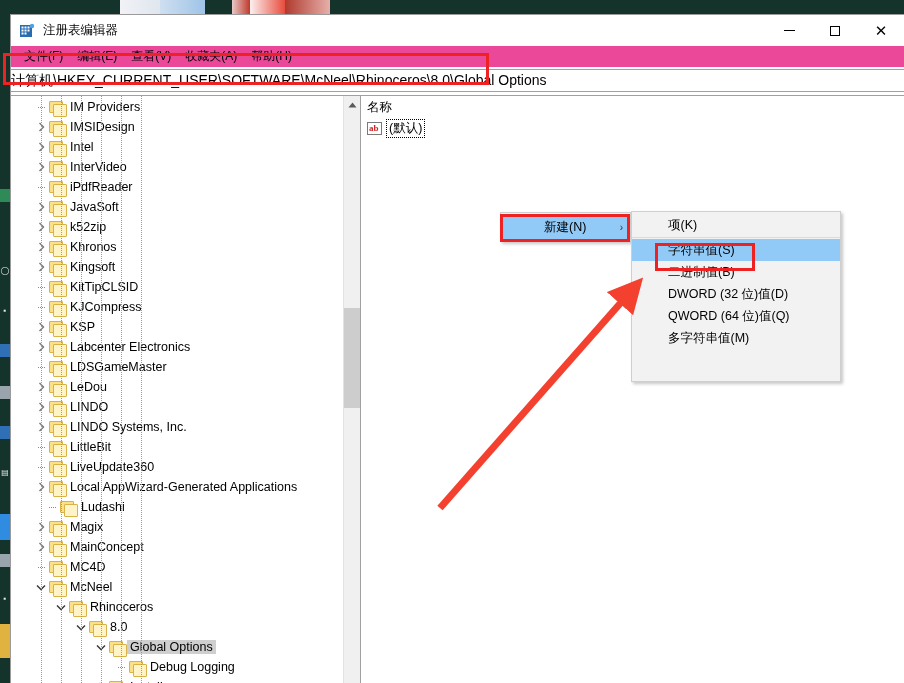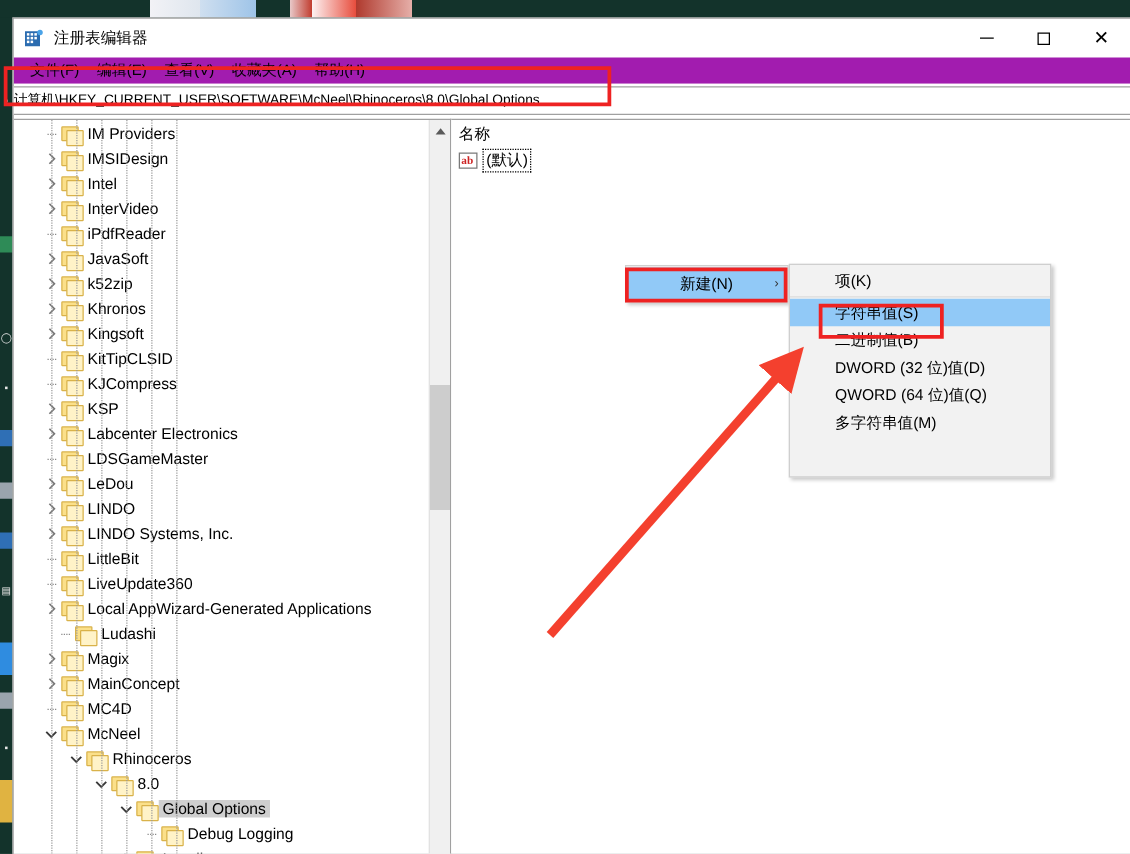--- a/index.html
+++ b/index.html
@@ -67,38 +67,38 @@
   }
   #btn-min { right: 92px; }
   #btn-max { right: 46px; }
   #btn-close { right: 0px; }
   .glyph-min { display:block; width:11px; height:1px; background:#000; }
   .glyph-max { display:block; width:10px; height:10px; border:1px solid #000; }
   .glyph-close { font-size: 15px; line-height: 15px; font-family:"Liberation Sans",sans-serif; }
 
   
   #menubar {
-    position: relative; height: 21px; background: #a21caf;
+    position: relative; height: 21px; background: #ec4899;
     padding-left: 6px; display: flex; align-items: center;
   }
   .menu-item {
     font-size: 12px; color: #000; padding: 1px 7px 2px 7px; white-space: nowrap;
   }
 
   
   #addrbar-wrap {
     position: relative; height: 27px; background: #ffffff;
     padding: 2px 0px 2px 0px;
   }
   #addrbar {
     position: absolute; left: -4px; top: 2px;
     width: 898px; height: 23px;
     border: 1px solid #a0a0a0;
     background: #ffffff;
-    font-size: 11px; color: #000;
+    font-size: 14px; color: #000;
     line-height: 21px;
     padding-left: 3px;
     white-space: nowrap; overflow: hidden;
   }
 
   
   #content {
     position: absolute; left: 0; top: 80px; right: 0; bottom: 0;
     display: flex;
   }

